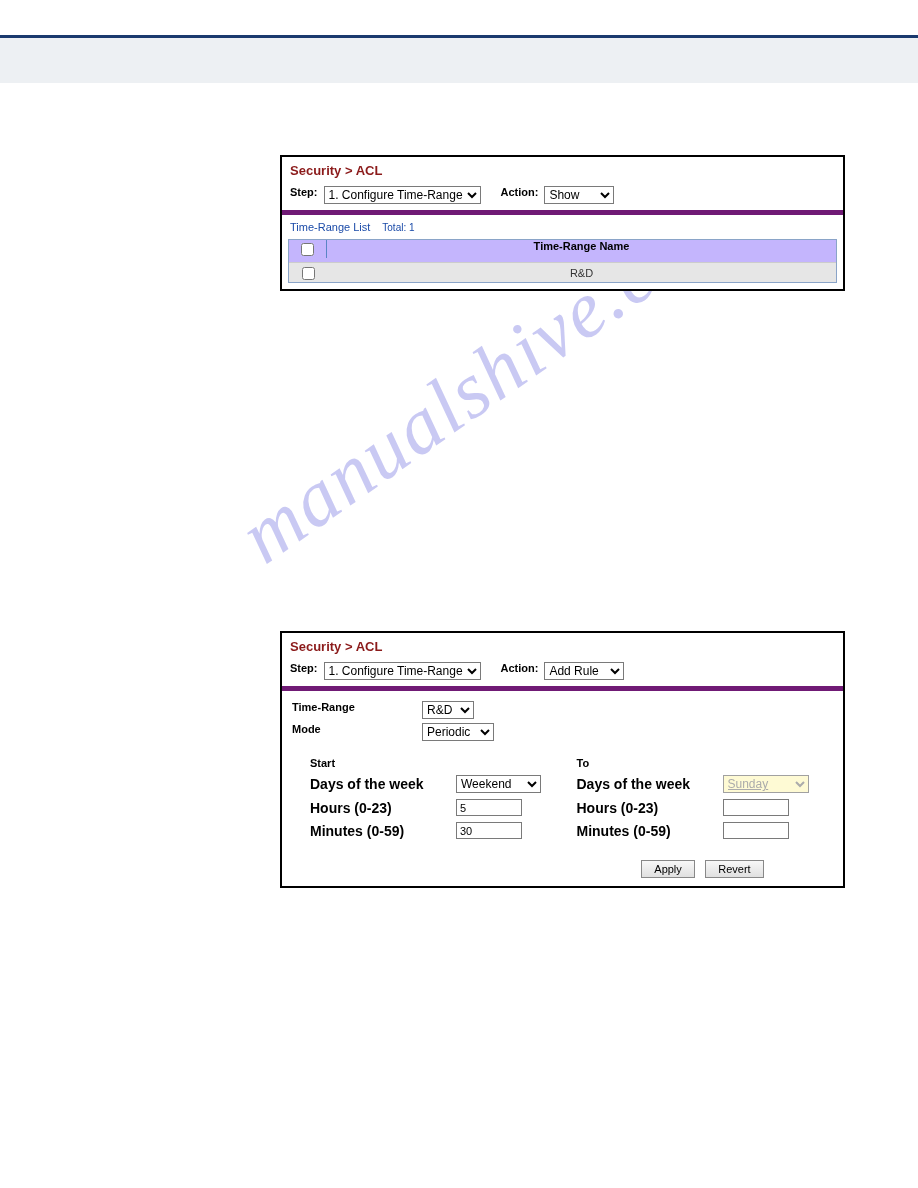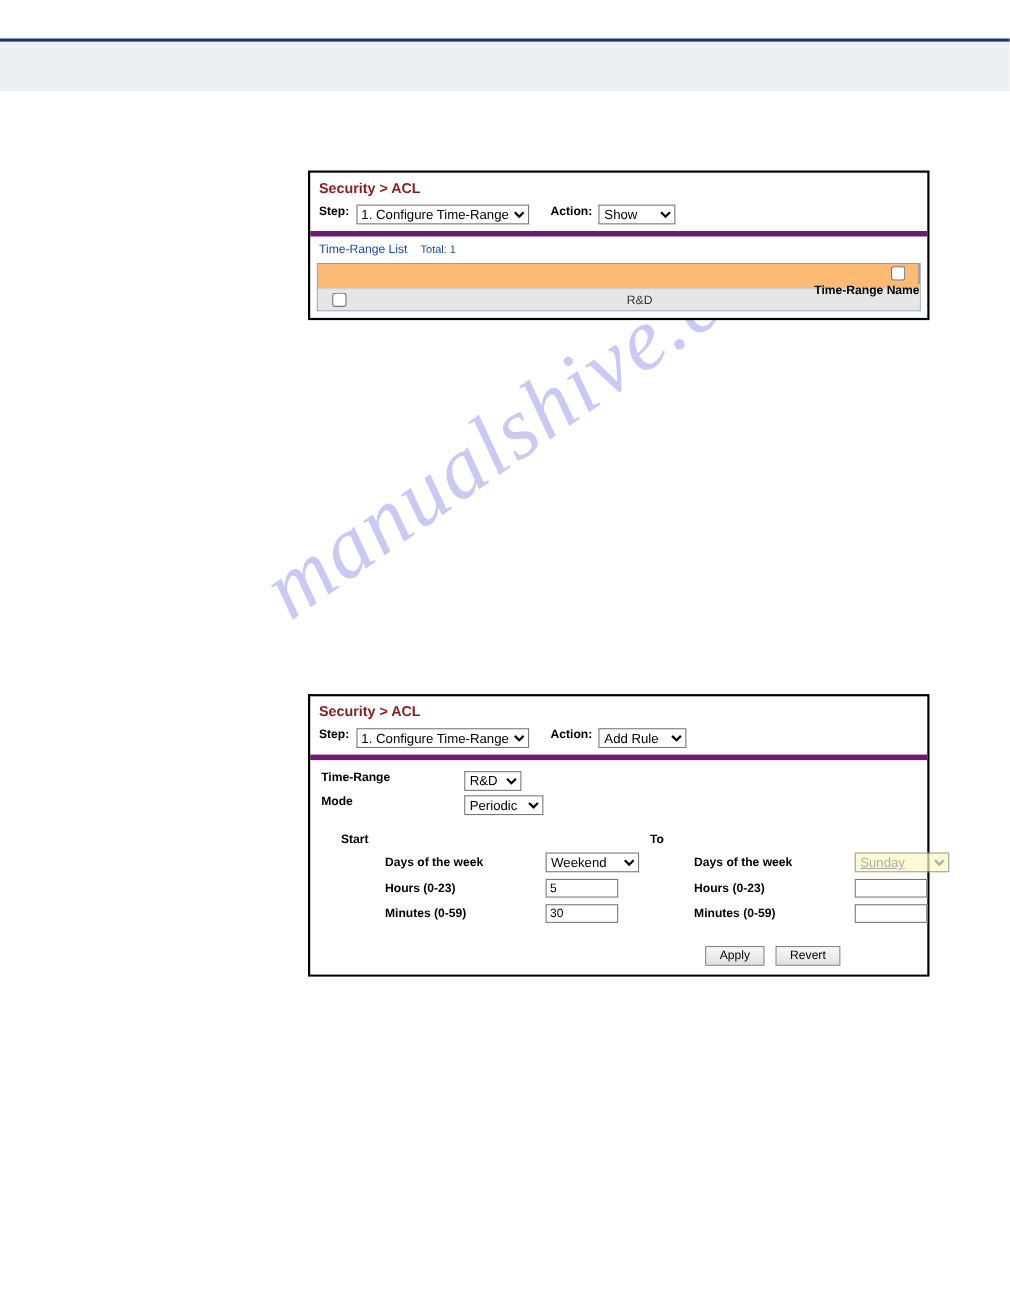--- a/index.html
+++ b/index.html
@@ -78,26 +78,25 @@
     display: flex;
     gap: 12px;
     align-items: baseline;
   }
   .section-title .count { color: #1a4aa8; font-size: 10px; }
   .list-table {
     margin: 2px 6px 6px 6px;
     border: 1px solid #8aa4c8;
   }
   .list-header {
-    background: #fdba74;
+    background: #c4b5fd;
     color: #000;
     display: flex;
-    align-items: flex-end;
+    align-items: flex-start;
     height: 22px;
-    flex-direction: column;
   }
   .list-header .chkcell {
     width: 38px;
     text-align: center;
     border-right: 1px solid #5a85c5;
   }
   .list-header .namecell {
     flex: 1;
     text-align: center;
     font-weight: bold;
@@ -162,21 +161,21 @@
     font-size: 11px;
     margin: 10px 0 6px 0;
   }
   .frow {
     display: flex;
     align-items: center;
     font-size: 11px;
     margin: 6px 0;
     gap: 6px;
   }
-  .frow .flab { width: 140px; font-size: 11px; font-weight: bold; margin-left: 40px; }
+  .frow .flab { width: 140px; font-size: 14px; font-weight: bold; }
   input.txt {
     width: 66px;
     height: 17px;
     font-size: 11px;
     border: 1px solid #7a7a7a;
     padding: 0 3px;
   }
 </style>
 </head>
 <body>

